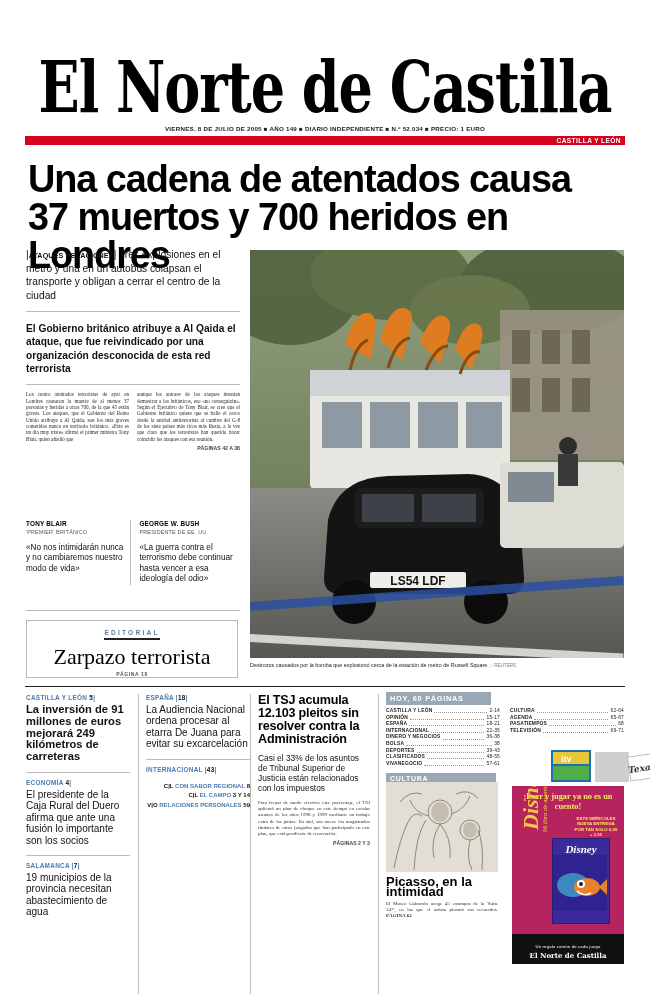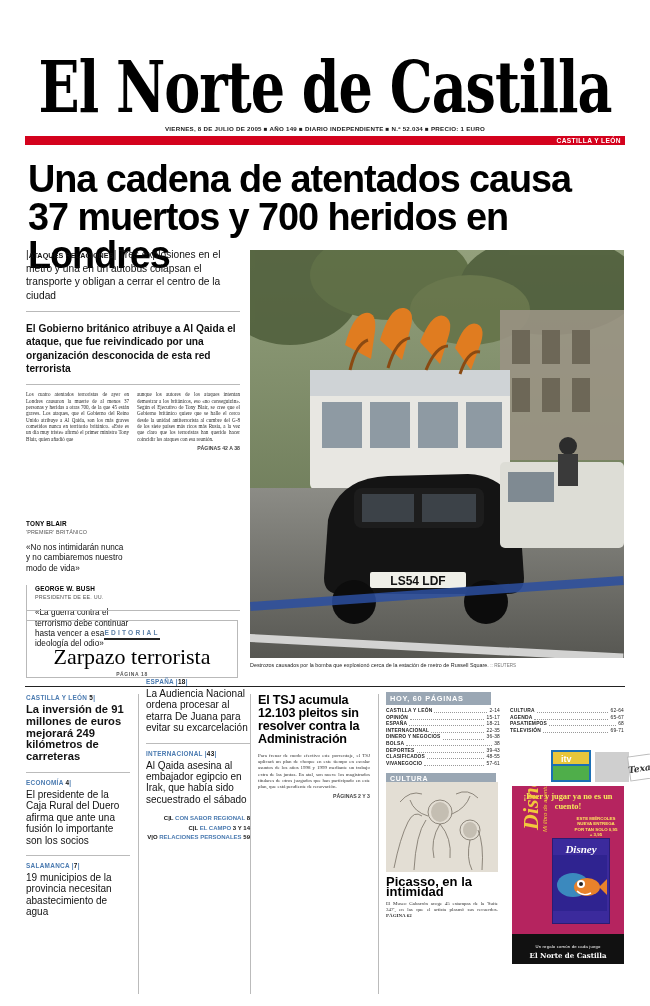--- a/index.html
+++ b/index.html
@@ -28,21 +28,21 @@
   .lead-bold{margin-top:10px;font-size:10.2px;line-height:13.4px;font-weight:bold;color:#111;}
   .rule-thin{height:1px;background:#b9b9b9;margin:9px 0 6px;}
 
   .body-2col{display:flex;gap:8px;margin-top:2px;}
   .body-2col .col{width:103px;font-family:"Liberation Serif",serif;font-size:5.1px;
     line-height:6.3px;text-align:justify;color:#2a2a2a;}
   .pages-ref{text-align:right;font-family:"Liberation Sans",sans-serif;font-size:5.2px;
     font-weight:bold;color:#444;margin-top:3px;}
 
   
-  .quotes{position:absolute;left:26px;top:520px;width:214px;display:flex;gap:11px;flex-direction:column;}
+  .quotes{position:absolute;left:26px;top:520px;width:214px;display:flex;gap:0;}
   .quote{width:103px;padding-right:4px;}
   .quote + .quote{border-left:1px solid #b9b9b9;padding-left:8px;width:99px;}
   .q-name{font-size:6.4px;font-weight:bold;letter-spacing:.2px;}
   .q-role{font-size:5.4px;color:#555;letter-spacing:.2px;margin-top:2px;}
   .q-text{margin-top:8px;font-size:8.2px;line-height:10.4px;color:#111;}
   .q-rule{position:absolute;left:26px;top:610px;width:214px;height:1px;background:#b9b9b9;}
 
   
   .editorial{position:absolute;left:26px;top:620px;width:212px;height:58px;border:1px solid #b9b9b9;
     text-align:center;box-sizing:border-box;}
@@ -53,21 +53,21 @@
 
   
   .photo{position:absolute;left:250px;top:250px;width:374px;height:408px;overflow:hidden;background:#6a6e5a;}
   .caption{position:absolute;left:250px;top:662px;width:374px;font-size:5.4px;color:#222;}
   .caption .credit{color:#777;font-size:4.6px;}
 
   
   .botline{position:absolute;left:25px;top:686px;width:600px;height:1px;background:#222;}
 
   .col-cl{position:absolute;left:26px;top:694px;width:104px;}
-  .col-es{position:absolute;left:146px;top:678px;width:104px;}
+  .col-es{position:absolute;left:146px;top:694px;width:104px;}
   .col-tsj{position:absolute;left:258px;top:694px;width:112px;}
   .vsep{position:absolute;width:1px;background:#bbb;}
 
   .sec-head{font-size:6.4px;font-weight:bold;letter-spacing:.3px;color:#4a7ab0;margin-bottom:3px;}
   .sec-head .pg{color:#111;}
   .art-title-b{font-size:11.2px;line-height:11.8px;font-weight:bold;color:#111;}
   .art-title-r{font-size:10px;line-height:11.4px;color:#111;}
   .art-sep{height:1px;background:#bbb;margin:9px 0 6px;}
 
   .tsj-title{font-size:12.6px;line-height:13px;font-weight:bold;letter-spacing:-.2px;}
@@ -290,21 +290,20 @@
         <span>|</span><span class="pg">18</span><span>|</span>
       </div>
       <div class="art-title-r">La Audiencia Nacional ordena procesar al etarra De Juana para evitar su excarcelación</div>
     </div>
     <div class="art-sep"></div>
     <div>
       <div class="sec-head">
         <span>INTERNACIONAL</span>
         <span>|</span><span class="pg">43</span><span>|</span>
       </div>
-      <div class="art-title-r">Al Qaida asesina al embajador egipcio en Irak, que había sido secuestrado el sábado</div>
     </div>
     <div class="supp">
       <div>
         <span class="box">C|L</span>
         <span>CON SABOR REGIONAL</span>
         <span class="num">8</span>
       </div>
       <div>
         <span class="box">C|L</span>
         <span>EL CAMPO</span>
@@ -313,20 +312,21 @@
       <div>
         <span class="box">V|O</span>
         <span>RELACIONES PERSONALES</span>
         <span class="num">59</span>
       </div>
     </div>
   </div>
 
   <div class="col-tsj">
     <div class="tsj-title">El TSJ acumula 12.103 pleitos sin resolver contra la Administración</div>
+    <div class="tsj-sub">Casi el 33% de los asuntos de Tribunal Superior de Justicia están relacionados con los impuestos</div>
     <div class="tsj-body">Para frenar de modo efectivo este porcentaje, el TSJ aplicará un plan de choque en este tiempo en escalar asuntos de los años 1998 y 1999 mediante un trabajo extra de las juntas. En atal, son nueve los magistrados titulares de otros juzgados que han participado en este plan, que está pendiente de renovación.</div>
     <div class="pages-ref">PÁGINAS 2 Y 3</div>
   </div>
 
   <div class="index">
     <div style="display:flex;gap:28px;">
       <div style="flex:1">
         <div class="idx-bar">HOY, 60 PÁGINAS</div>
       </div>
       <div style="flex:1"></div>

